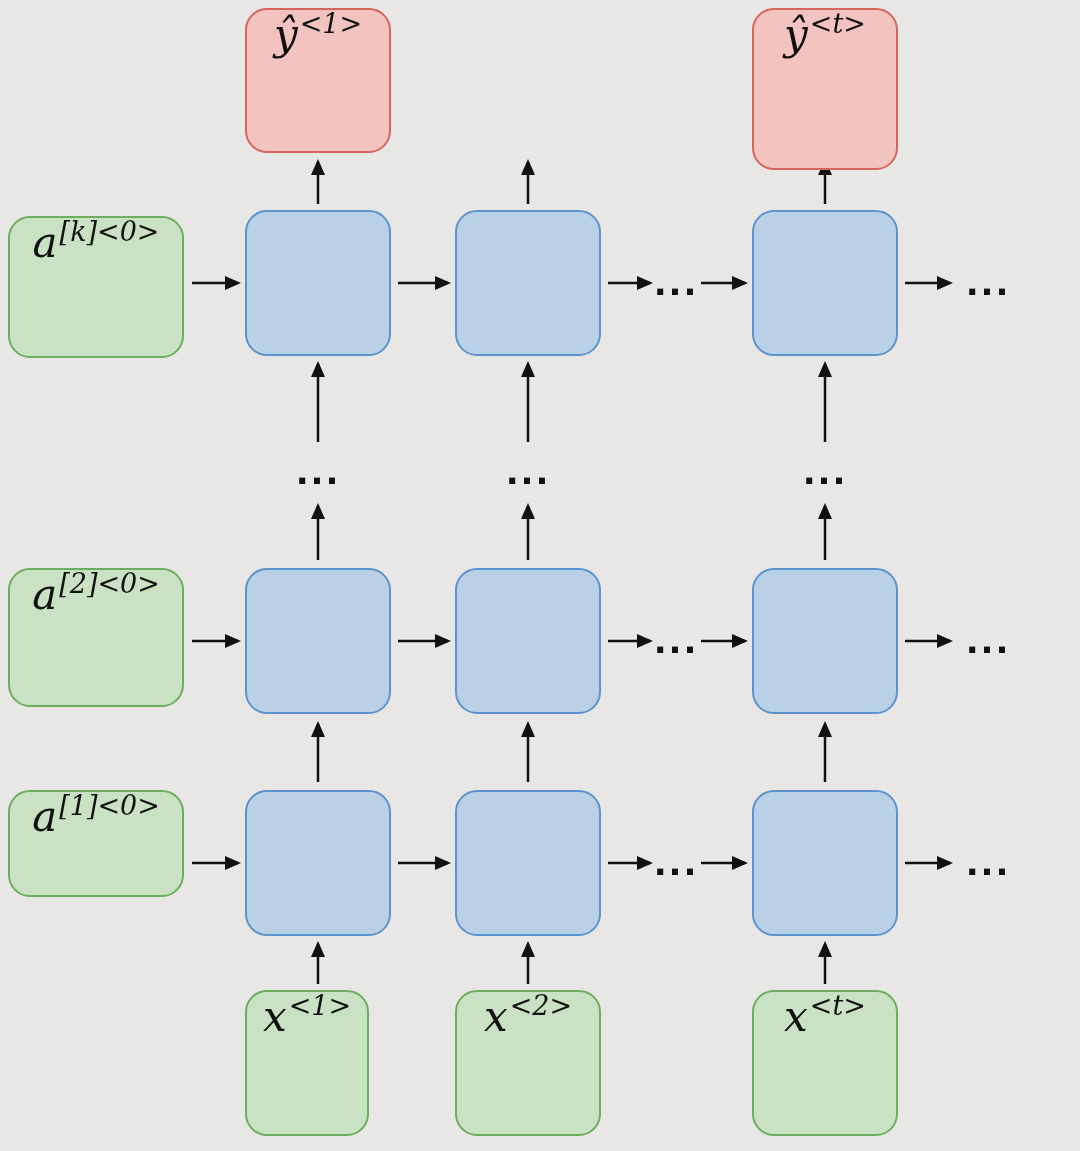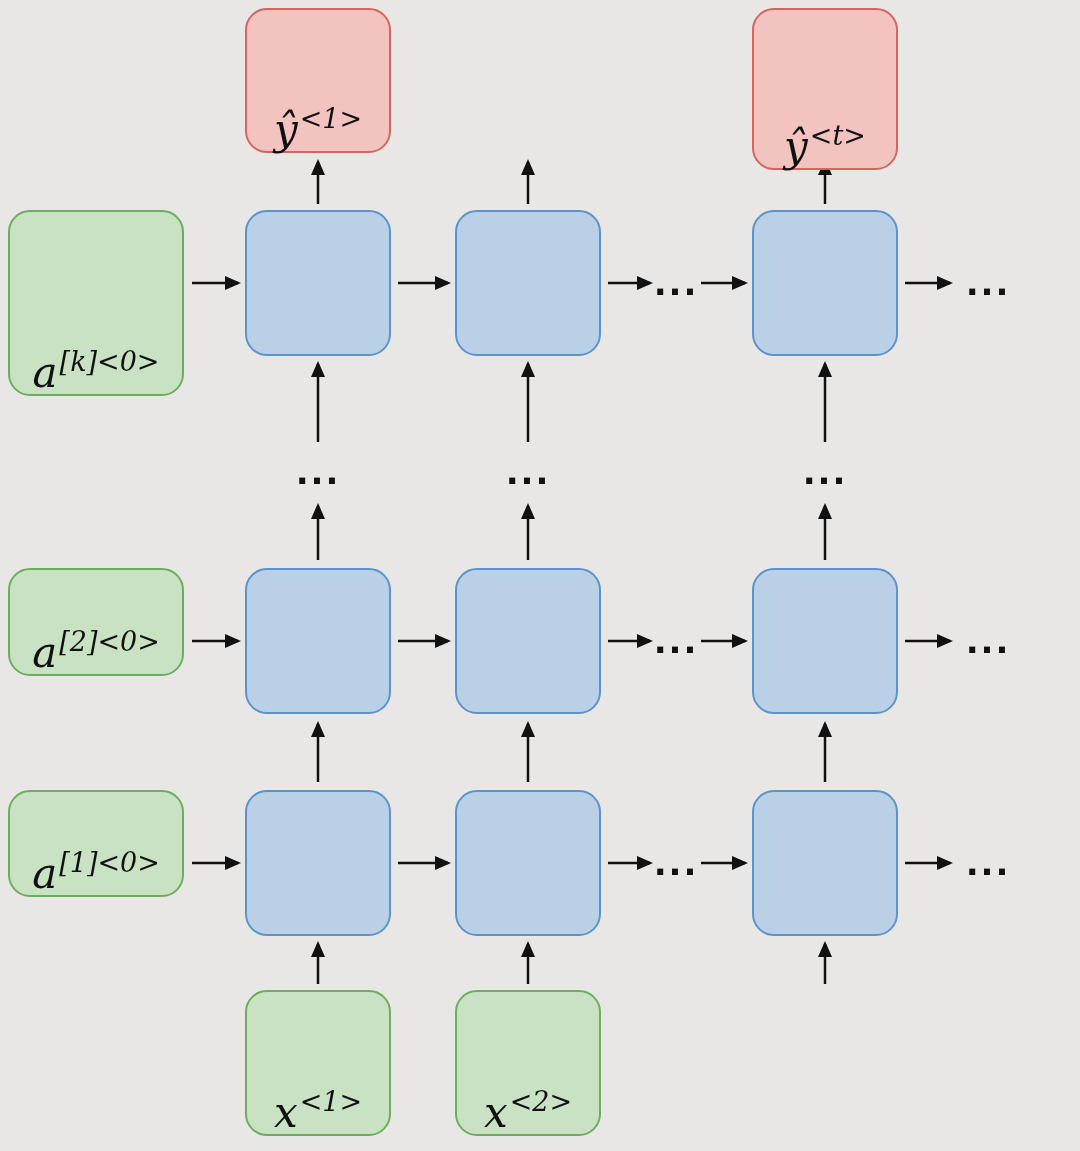--- a/index.html
+++ b/index.html
@@ -9,21 +9,21 @@
     width: 1080px;
     height: 1151px;
     background: var(--background, #e8e7e5);
     overflow: hidden;
     font-family: "DejaVu Serif", serif;
   }
   .wires { position: absolute; left: 0; top: 0; }
   .box {
     position: absolute;
     display: flex;
-    align-items: flex-end;
+    align-items: flex-start;
     justify-content: center;
     border-radius: 22px;
     border: 2.5px solid #000;
   }
   .out  { background: var(--output-fill, #f3c3bf); border-color: var(--output-border, #d5655d); }
   .cell { background: var(--cell-fill, #bad0e7);  border-color: var(--cell-border, #5b94cc); }
   .grn  { background: var(--input-fill, #c9e2c3); border-color: var(--input-border, #6cae5e); }
   .math {
     font-style: italic;
     font-size: 42px;
@@ -98,47 +98,50 @@
     </g>
   </svg>
 
   <div class="box out" style="left:245px;top:8px;width:146px;height:145px">
     <span class="math"><span>ŷ</span><sup>&lt;1&gt;</sup></span>
   </div>
   <div class="box out" style="left:752px;top:8px;width:146px;height:162px">
     <span class="math"><span>ŷ</span><sup>&lt;t&gt;</sup></span>
   </div>
 
-  <div class="box grn" style="left:8px;top:210px;width:176px;height:186px">
+  <div class="box grn" style="left:8px;top:216px;width:176px;height:142px">
     <span class="math"><span>a</span><sup>[k]&lt;0&gt;</sup></span>
   </div>
-  <div class="box grn" style="left:8px;top:568px;width:176px;height:108px">
+  <div class="box grn" style="left:8px;top:568px;width:176px;height:139px">
     <span class="math"><span>a</span><sup>[2]&lt;0&gt;</sup></span>
   </div>
   <div class="box grn" style="left:8px;top:790px;width:176px;height:107px">
     <span class="math"><span>a</span><sup>[1]&lt;0&gt;</sup></span>
   </div>
 
   <div class="box cell" style="left:245px;top:210px;width:146px;height:146px"></div>
   <div class="box cell" style="left:455px;top:210px;width:146px;height:146px"></div>
   <div class="box cell" style="left:752px;top:210px;width:146px;height:146px"></div>
 
   <div class="box cell" style="left:245px;top:568px;width:146px;height:146px"></div>
   <div class="box cell" style="left:455px;top:568px;width:146px;height:146px"></div>
   <div class="box cell" style="left:752px;top:568px;width:146px;height:146px"></div>
 
   <div class="box cell" style="left:245px;top:790px;width:146px;height:146px"></div>
   <div class="box cell" style="left:455px;top:790px;width:146px;height:146px"></div>
   <div class="box cell" style="left:752px;top:790px;width:146px;height:146px"></div>
 
-  <div class="box grn" style="left:245px;top:990px;width:146px;height:146px">
+  <div class="box grn" style="left:245px;top:990px;width:124px;height:146px">
     <span class="math"><span>x</span><sup>&lt;1&gt;</sup></span>
   </div>
   <div class="box grn" style="left:455px;top:990px;width:146px;height:146px">
     <span class="math"><span>x</span><sup>&lt;2&gt;</sup></span>
+  </div>
+  <div class="box grn" style="left:752px;top:990px;width:146px;height:146px">
+    <span class="math"><span>x</span><sup>&lt;t&gt;</sup></span>
   </div>
 
   <span class="dots" style="left:676px;top:283px">...</span>
   <span class="dots" style="left:676px;top:641px">...</span>
   <span class="dots" style="left:676px;top:863px">...</span>
 
   <span class="dots" style="left:988px;top:283px">...</span>
   <span class="dots" style="left:988px;top:641px">...</span>
   <span class="dots" style="left:988px;top:863px">...</span>
 

